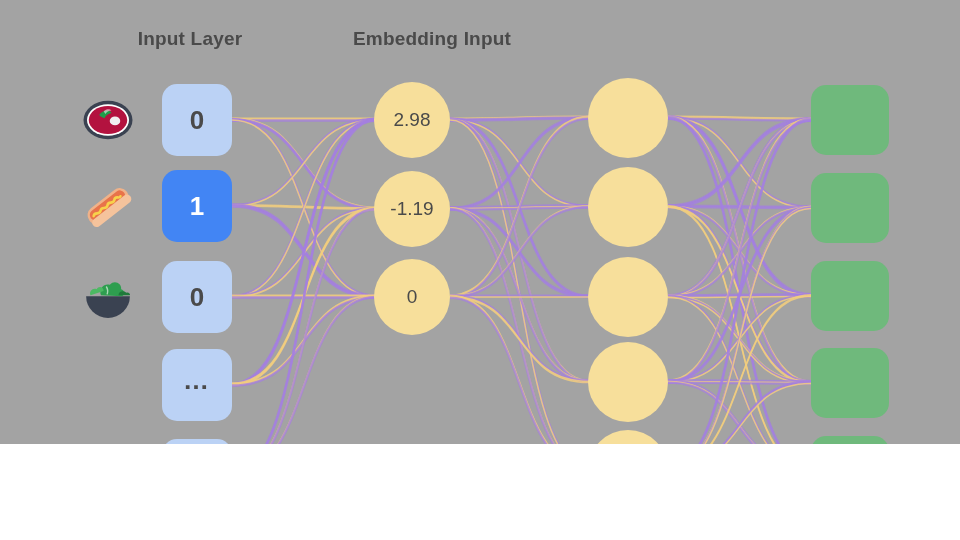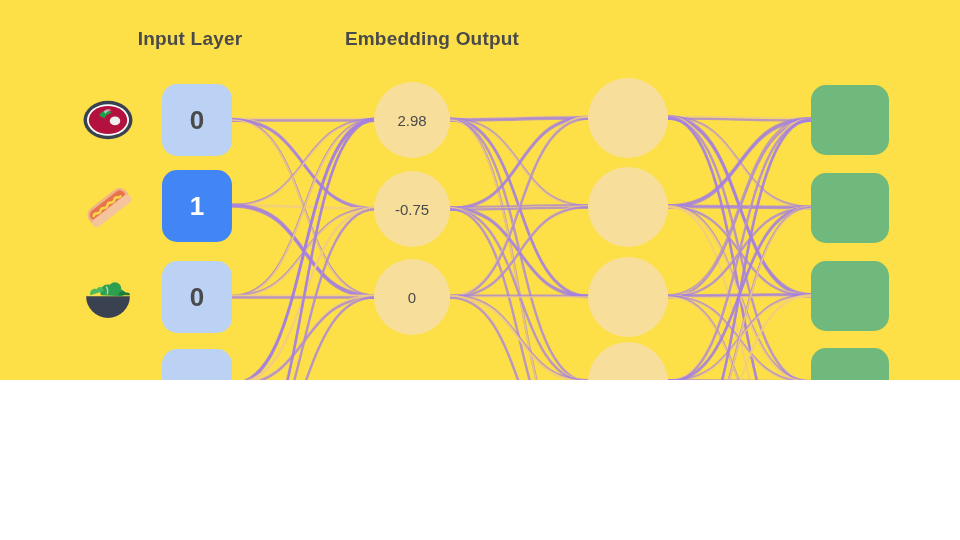--- a/index.html
+++ b/index.html
@@ -6,22 +6,22 @@
     margin: 0;
     padding: 0;
     background: #ffffff;
   }
   body {
     font-family: "Liberation Sans", sans-serif;
   }
   #stage {
     position: relative;
     width: 960px;
-    height: 380px;
-    background: #fde047;
+    height: 444px;
+    background: #a3a3a3;
     overflow: hidden;
   }
   
   .layer-title {
     position: absolute;
     top: 28px;
     transform: translateX(-50%);
     font-size: 19px;
     font-weight: bold;
     color: #4a4a4a;
@@ -81,21 +81,21 @@
     position: absolute;
     width: 76px;
     height: 76px;
     left: 412px;
     transform: translate(-50%, -50%);
     border-radius: 50%;
     background: #f7df9b;
     display: flex;
     align-items: center;
     justify-content: center;
-    font-size: 15px;
+    font-size: 19px;
     color: #4a4a4a;
   }
 
   
   .hid-node {
     position: absolute;
     width: 80px;
     height: 80px;
     left: 628px;
     transform: translate(-50%, -50%);
@@ -251,21 +251,21 @@
       <path d="M668,468.8 C746.65,468.8 732.35,294.8 811,294.8" stroke="#f2ce7e" stroke-width="1.5" fill="none" opacity="0.85"></path>
       <path d="M668,470 C746.65,470 732.35,296 811,296" stroke="#f2ce7e" stroke-width="1.5" fill="none" opacity="0.85"></path>
       <path d="M668,468.2 C746.65,468.2 732.35,381.2 811,381.2" stroke="#a47fe0" stroke-width="2.4" fill="none" opacity="0.72"></path>
       <path d="M668,469.4 C746.65,469.4 732.35,382.4 811,382.4" stroke="#a47fe0" stroke-width="2.4" fill="none" opacity="0.72"></path>
       <path d="M668,470.6 C746.65,470.6 732.35,383.6 811,383.6" stroke="#f2ce7e" stroke-width="1.5" fill="none" opacity="0.85"></path>
       <path d="M668,468.8 C746.65,468.8 732.35,469.8 811,469.8" stroke="#a47fe0" stroke-width="2.4" fill="none" opacity="0.72"></path>
       <path d="M668,470 C746.65,470 732.35,471 811,471" stroke="#a47fe0" stroke-width="2.4" fill="none" opacity="0.72"></path>
     </svg>
 
   <div class="layer-title" id="title-input">Input Layer</div>
-  <div class="layer-title" id="title-embed">Embedding Output</div>
+  <div class="layer-title" id="title-embed">Embedding Input</div>
 
   <div id="icons-layer">
       <div class="food-icon" style="top: 120px;">
     <svg viewBox="0 0 64 64">
       <ellipse cx="32" cy="32" rx="28" ry="22" fill="#3a4251"></ellipse>
       <ellipse cx="32" cy="32" rx="24" ry="18" fill="#ffffff"></ellipse>
       <ellipse cx="32" cy="32" rx="22" ry="16" fill="#b3123f"></ellipse>
       <path d="M22 26c5-6 12-6 14-2-4 1-7 3-8 6-3-1-5-2-6-4z" fill="#1f9c4a"></path>
       <path d="M27 22c3-3 7-3 9-1-3 0-6 2-7 4z" fill="#ffffff" opacity=".55"></path>
       <ellipse cx="40" cy="33" rx="6" ry="5" fill="#f0eff0"></ellipse>
@@ -305,21 +305,21 @@
     </div>
   <div id="inputs-layer">
       <div class="in-box" style="top: 120px;">0</div>
       <div class="in-box active" style="top: 206px;">1</div>
       <div class="in-box" style="top: 297px;">0</div>
       <div class="in-box dots" style="top: 385px;">…</div>
       <div class="in-box" style="top: 475px;">0</div>
     </div>
   <div id="embed-layer">
       <div class="emb-node" style="top: 120px;">2.98</div>
-      <div class="emb-node" style="top: 209px;">-0.75</div>
+      <div class="emb-node" style="top: 209px;">-1.19</div>
       <div class="emb-node" style="top: 297px;">0</div>
     </div>
   <div id="hidden-layer">
       <div class="hid-node" style="top: 118px;"></div>
       <div class="hid-node" style="top: 207px;"></div>
       <div class="hid-node" style="top: 297px;"></div>
       <div class="hid-node" style="top: 382px;"></div>
       <div class="hid-node" style="top: 470px;"></div>
     </div>
   <div id="output-layer">

